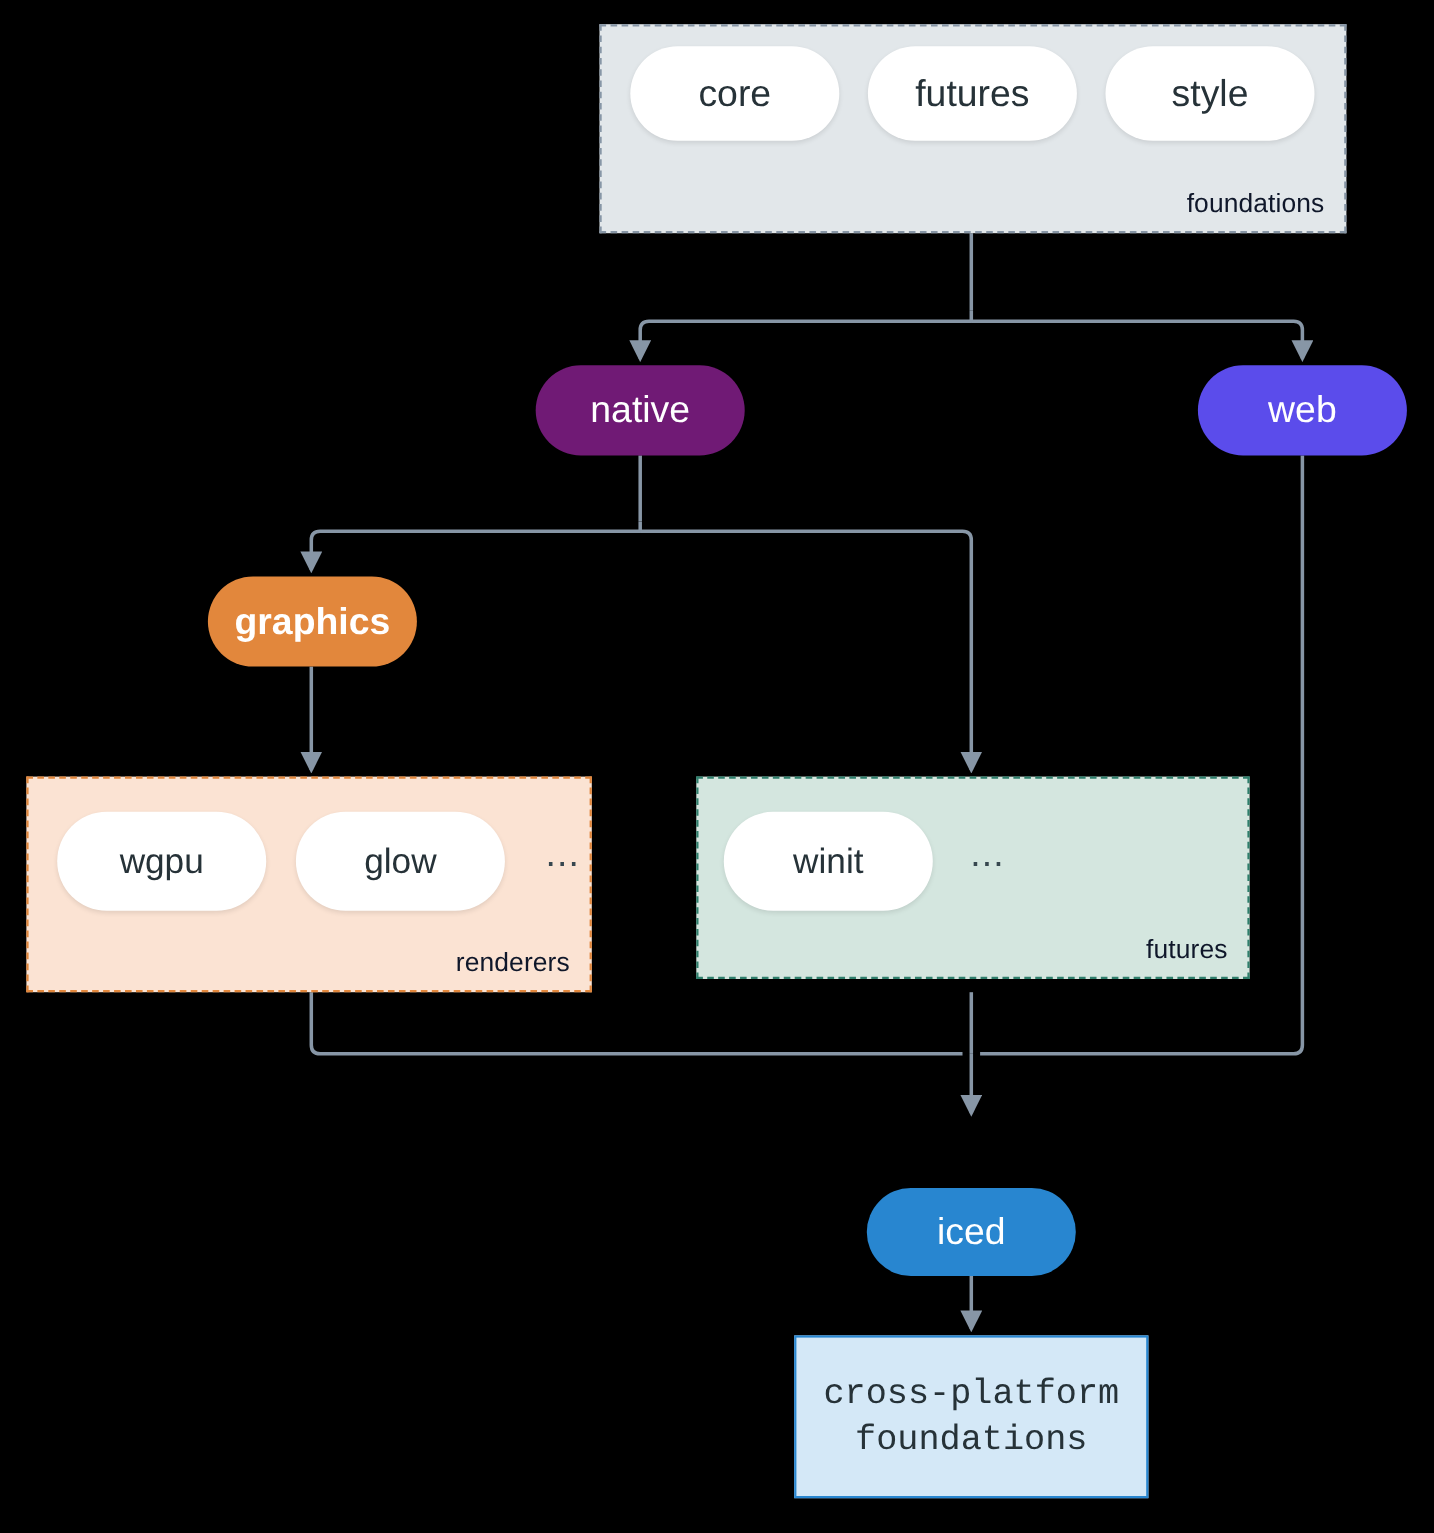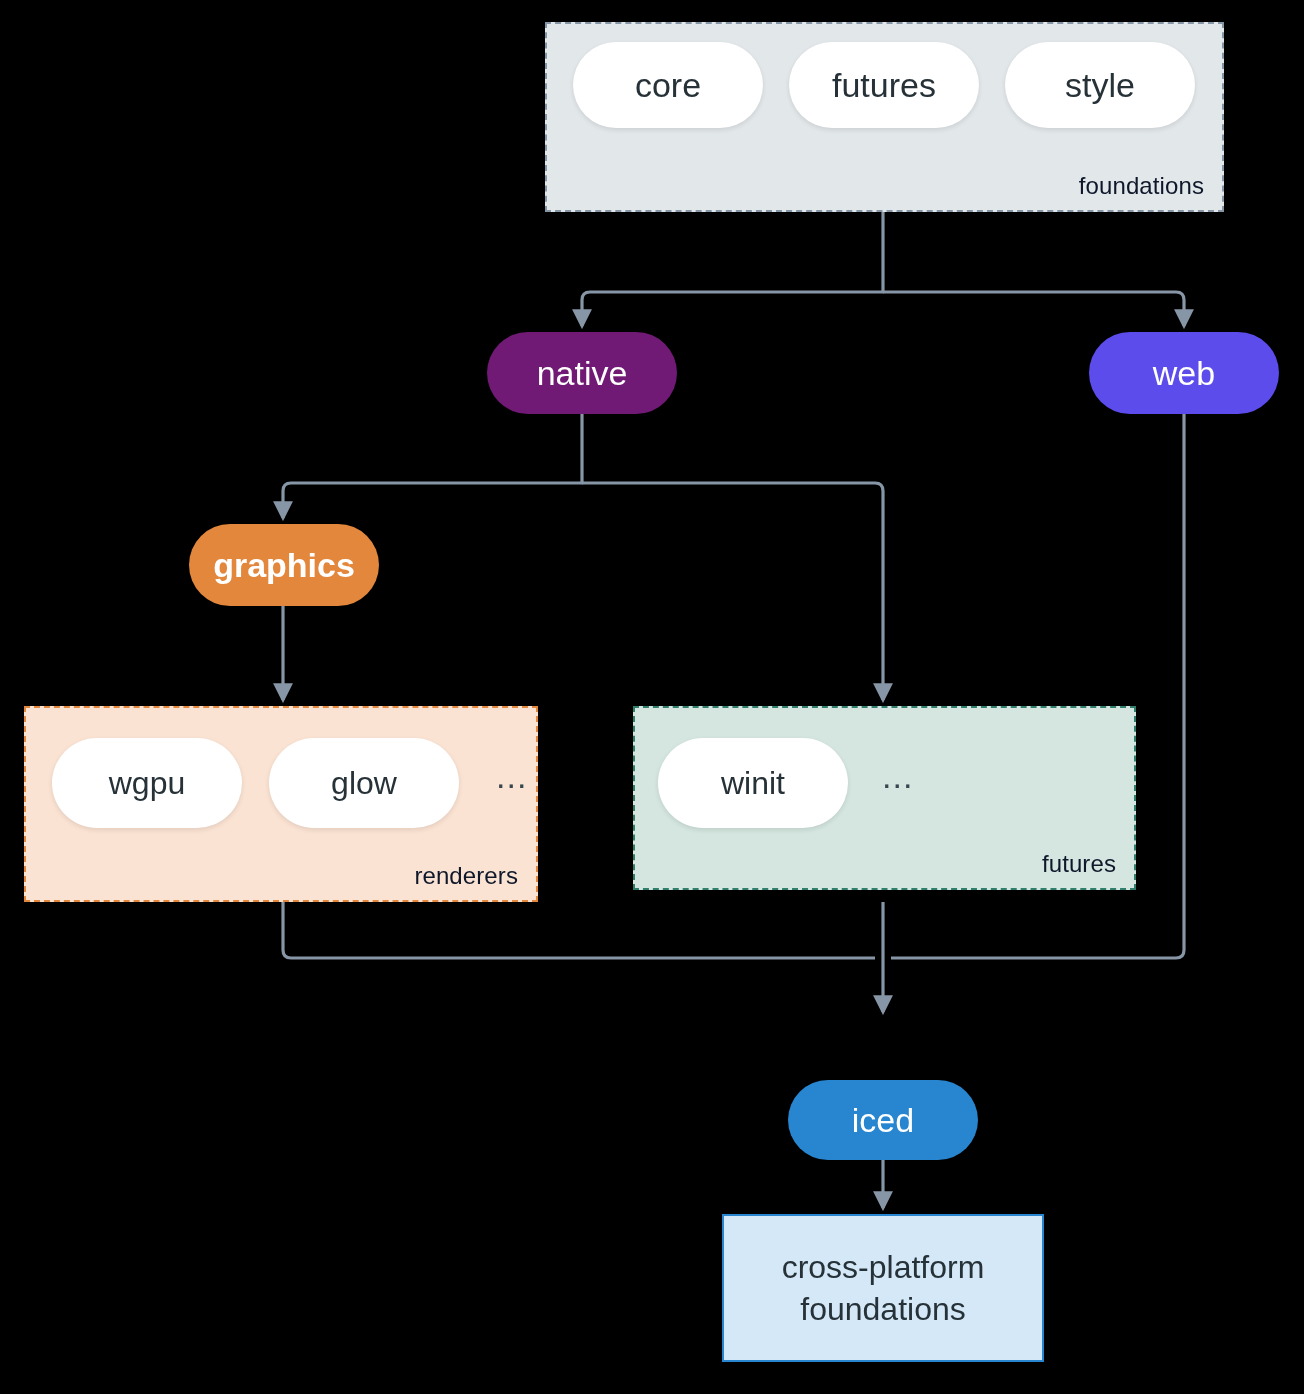--- a/index.html
+++ b/index.html
@@ -160,20 +160,21 @@
     border: 2px solid #2886d0;
     box-sizing: border-box;
     display: flex;
     flex-direction: column;
     align-items: center;
     justify-content: center;
     color: #263238;
     font-size: 32px;
     line-height: 1.32;
     text-align: center;
+    font-family: Liberation Mono, monospace;
   }
 </style>
 </head>
 <body>
 
 <div id="canvas">
 
   <svg id="edges" viewBox="0 0 1304 1394" width="1304" height="1394" xmlns="http://www.w3.org/2000/svg">
     <defs>
       <marker id="arrow" viewBox="0 0 10 10" refX="8.4" refY="5" markerWidth="6.2" markerHeight="6.2" orient="auto-start-reverse">

